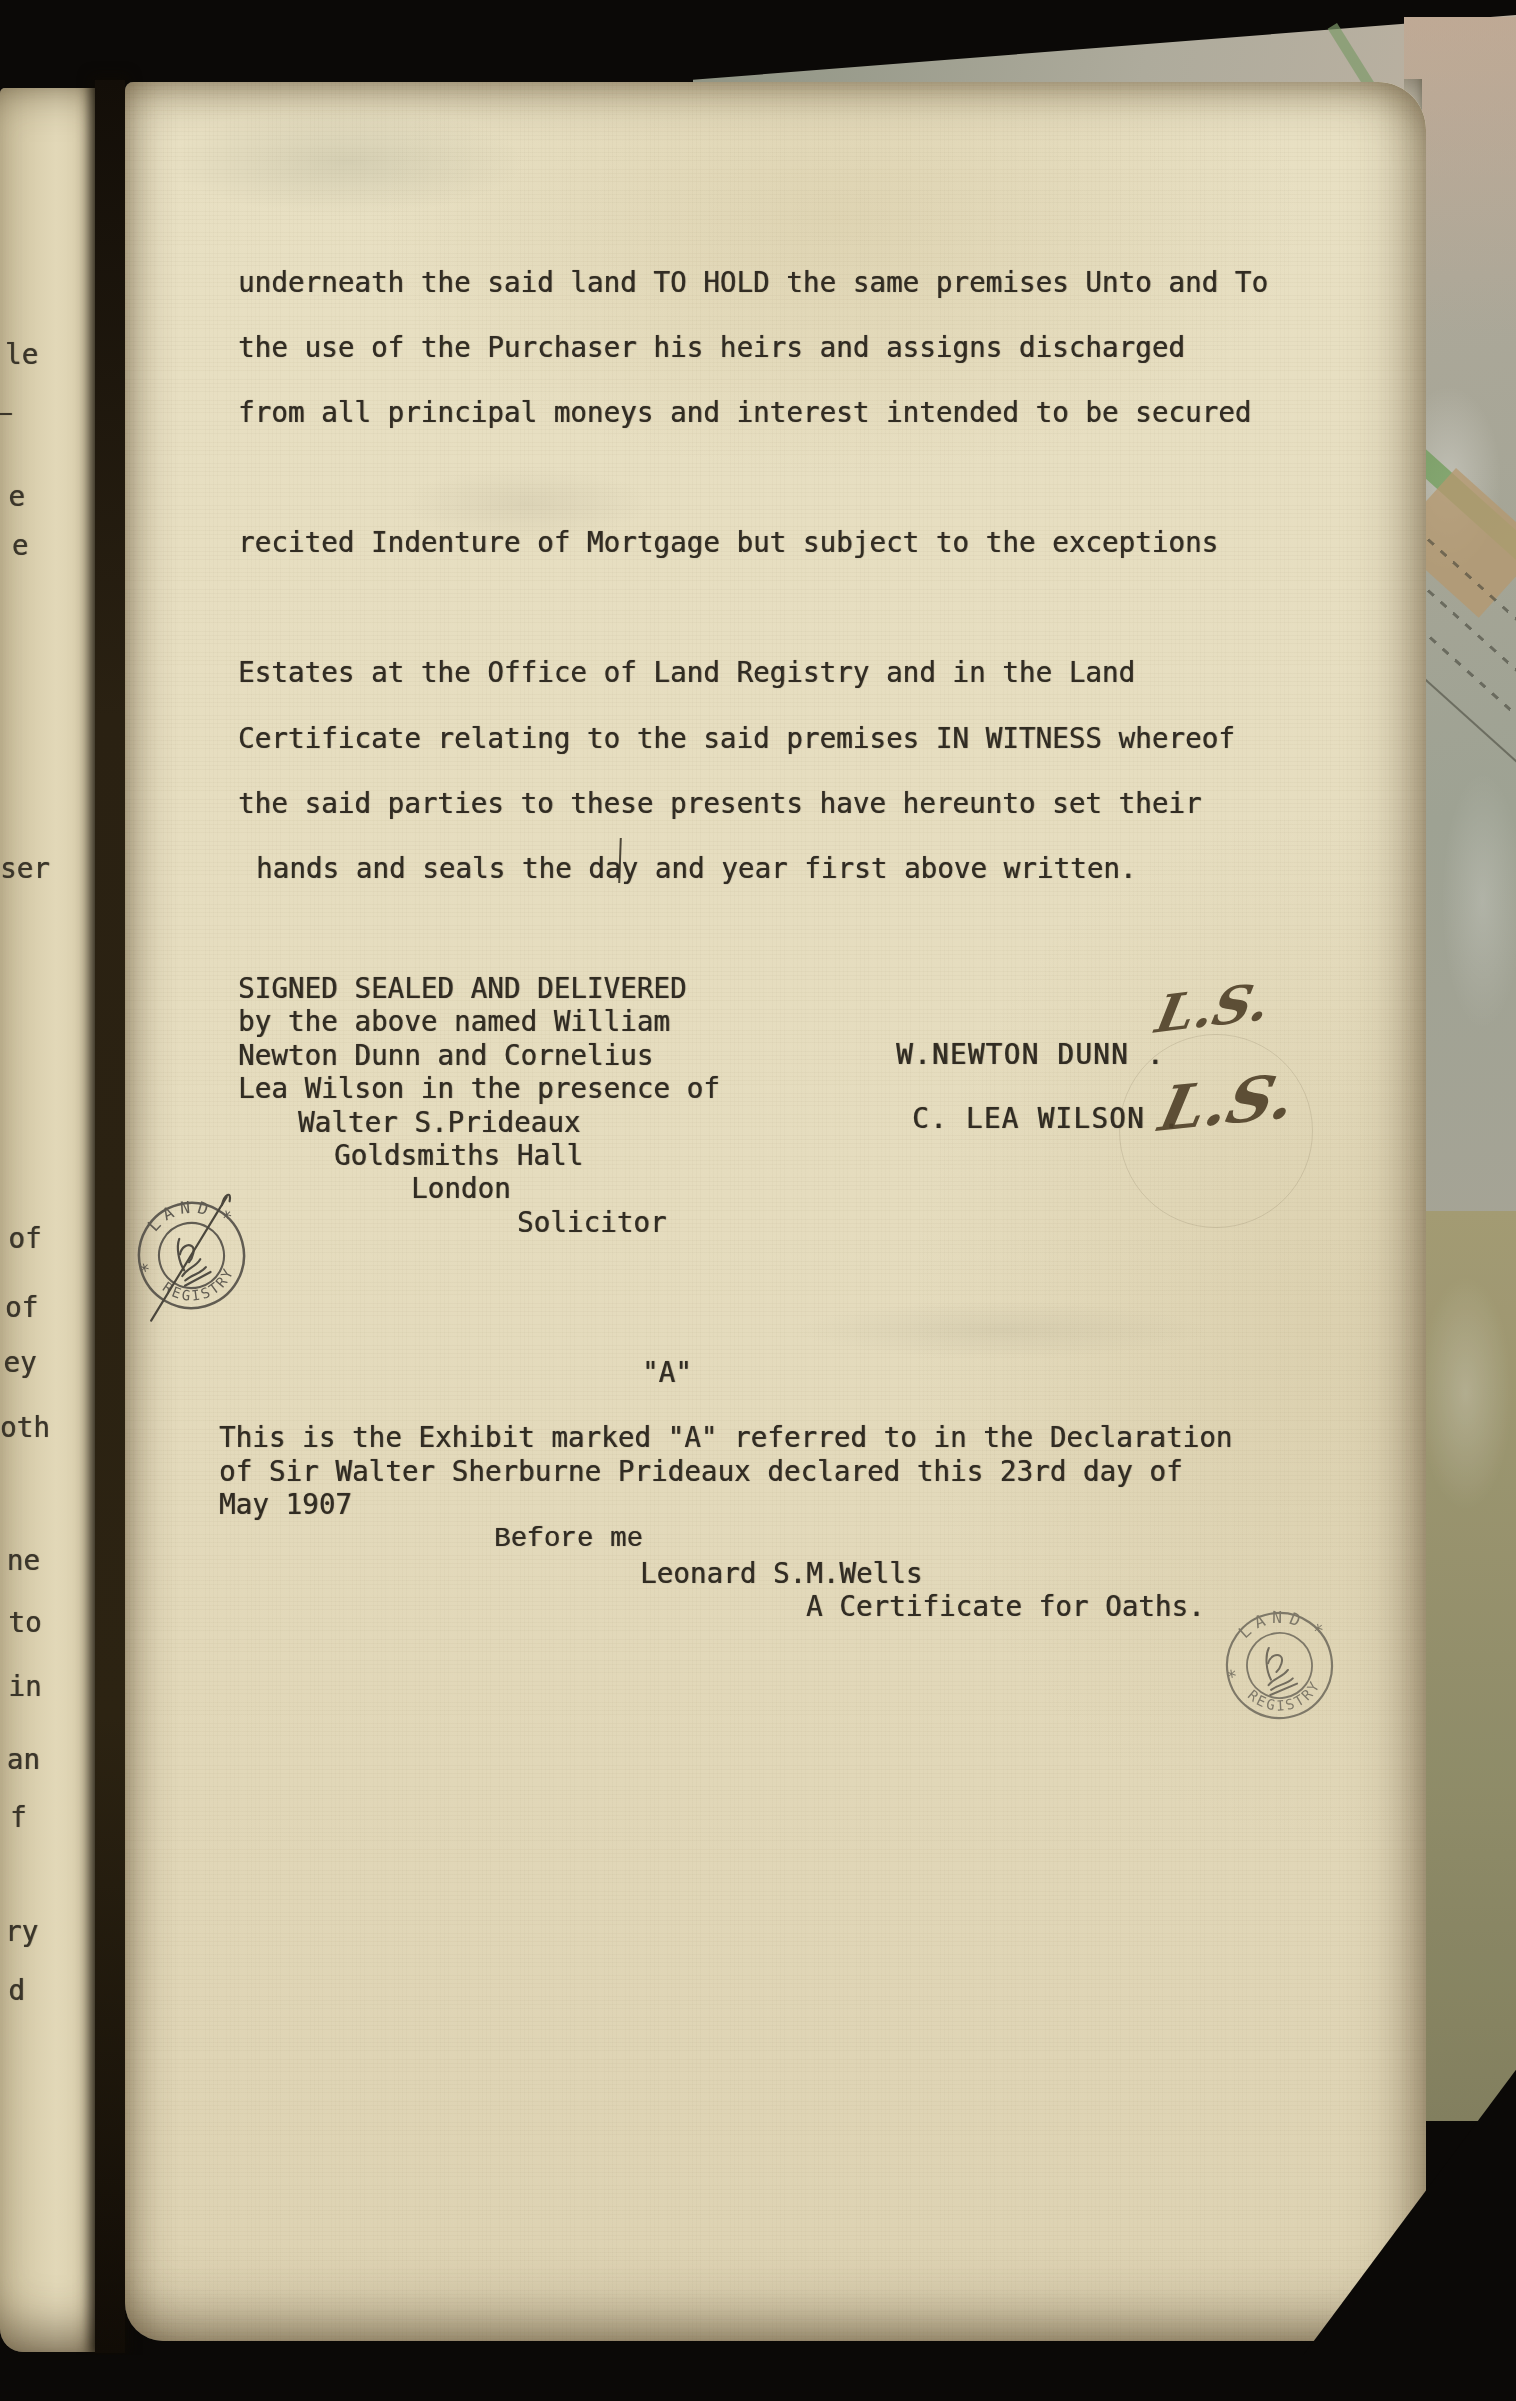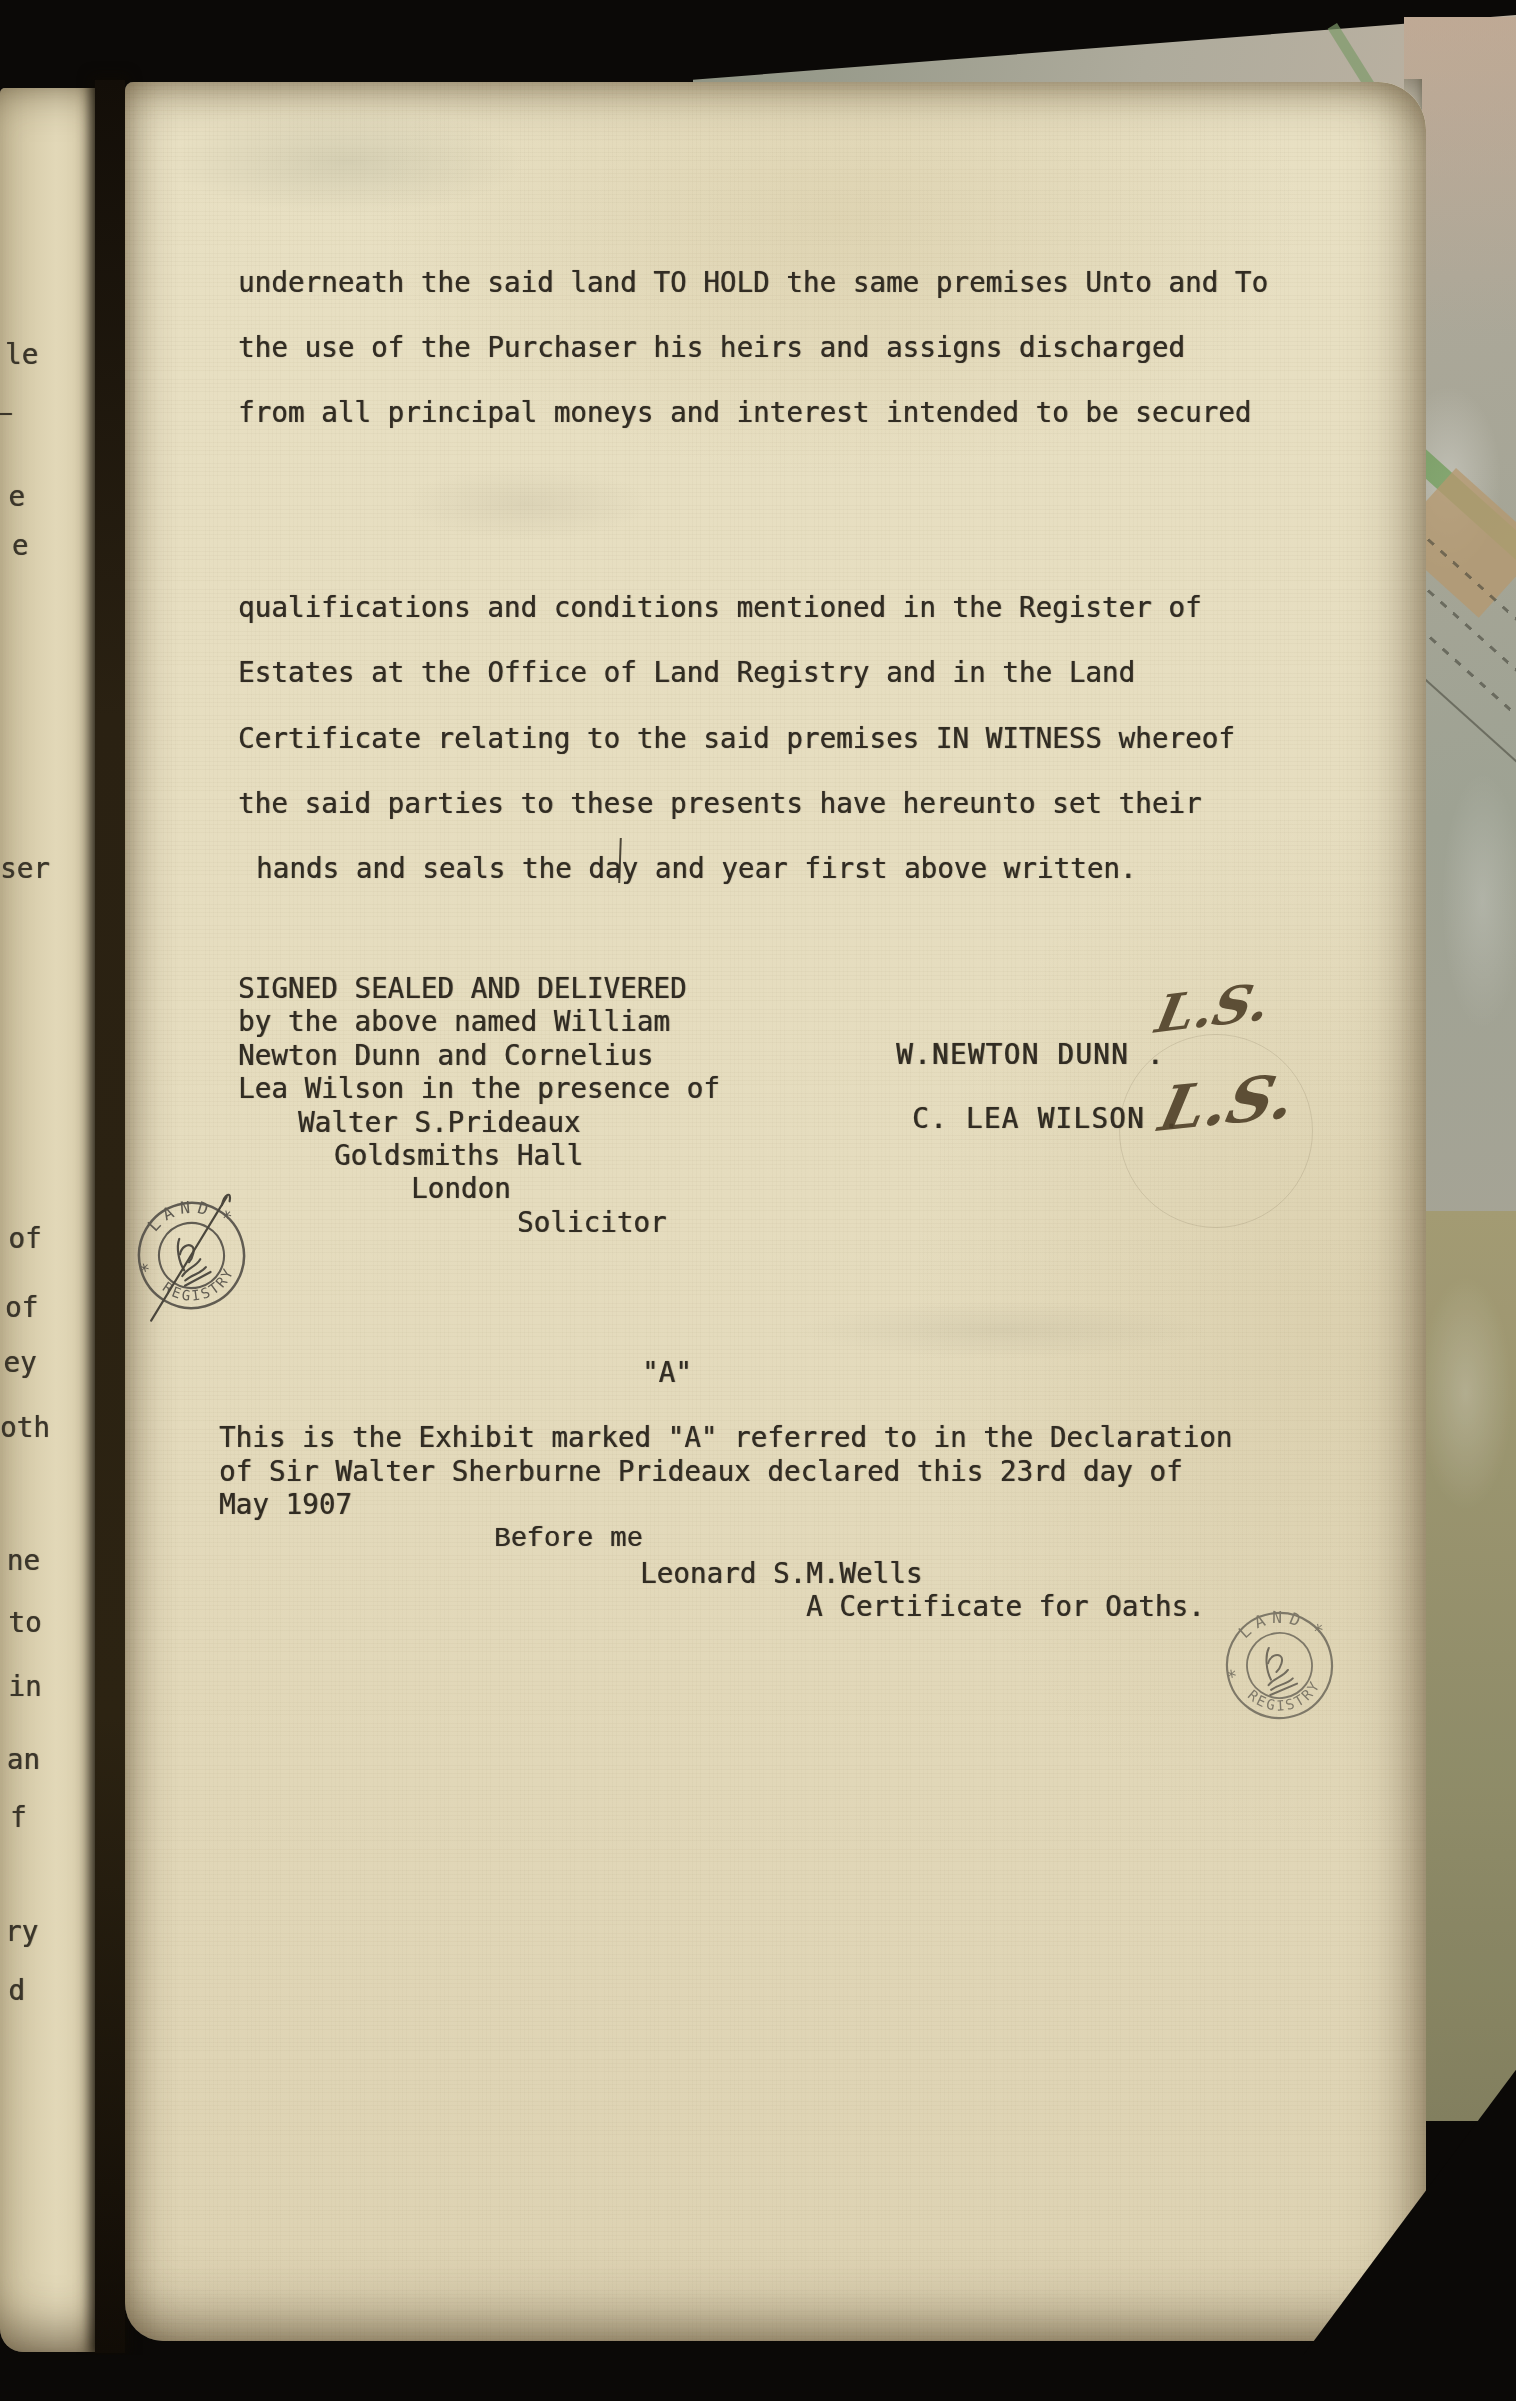--- a/index.html
+++ b/index.html
@@ -130,21 +130,21 @@
 
   <div class="page">
 
     <div class="smudge" style="left:42px;top:25px;width:359px;height:109px;background:radial-gradient(ellipse,rgba(110,115,95,.16),transparent 70%);"></div>
     <div class="smudge" style="left:276px;top:384px;width:250px;height:75px;background:radial-gradient(ellipse,rgba(120,110,90,.10),transparent 70%);"></div>
     <div class="smudge" style="left:668px;top:1219px;width:417px;height:58px;background:radial-gradient(ellipse,rgba(110,105,85,.10),transparent 70%);"></div>
 
     <div class="tw" style="left:113px;top:184px;">underneath the said land TO HOLD the same premises Unto and To</div>
     <div class="tw" style="left:113px;top:249px;">the use of the Purchaser his heirs and assigns discharged</div>
     <div class="tw" style="left:113px;top:314px;">from all principal moneys and interest intended to be secured</div>
-    <div class="tw" style="left:113px;top:509px;">qualifications and conditions mentioned in the Register of</div>
+    <div class="tw" style="left:113px;top:444px;">recited Indenture of Mortgage but subject to the exceptions</div>
     <div class="tw" style="left:113px;top:574px;">Estates at the Office of Land Registry and in the Land</div>
     <div class="tw" style="left:113px;top:640px;">Certificate relating to the said premises IN WITNESS whereof</div>
     <div class="tw" style="left:113px;top:705px;">the said parties to these presents have hereunto set their</div>
     <div class="tw" style="left:131px;top:770px;">hands and seals the day and year first above written.</div>
     <div class="caret-stroke" style="left:494px;top:756px;height:45px;"></div>
 
     <div class="tw" style="left:113px;top:890px;">SIGNED SEALED AND DELIVERED</div>
     <div class="tw" style="left:113px;top:923px;">by the above named William</div>
     <div class="tw" style="left:113px;top:957px;">Newton Dunn and Cornelius</div>
     <div class="tw" style="left:113px;top:990px;">Lea Wilson in the presence of</div>

